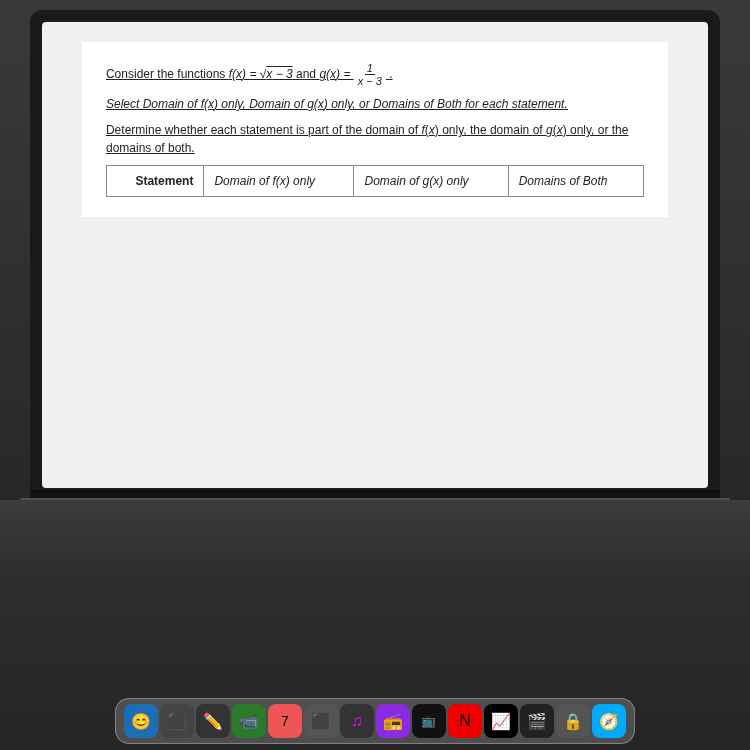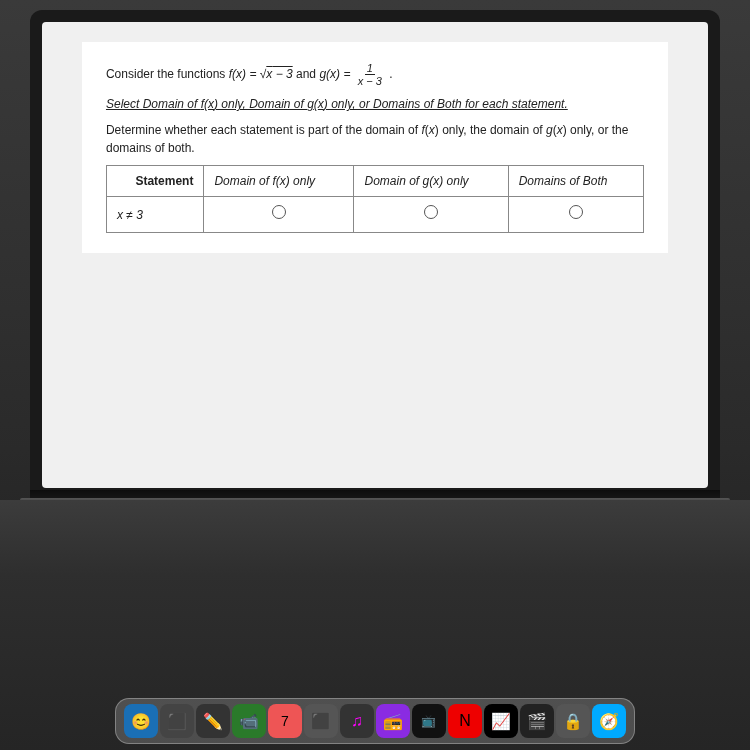--- a/index.html
+++ b/index.html
@@ -48,20 +48,21 @@
       margin: 20px auto;
       width: 88%;
       padding: 20px 24px;
       font-size: 12px;
       color: #222;
       line-height: 1.5;
     }
 
     .document p {
       margin-bottom: 8px;
+      text-decoration: underline;
     }
 
     .italic-underline {
       font-style: italic;
       text-decoration: underline;
     }
 
     
     .math {
       font-style: italic;
@@ -223,26 +224,20 @@
               <th>Domain of <i>f</i>(<i>x</i>) only</th>
               <th>Domain of <i>g</i>(<i>x</i>) only</th>
               <th>Domains of Both</th>
             </tr>
           </thead>
           <tbody>
 
 
 
 
-            <tr>
-              <td><i>x</i> ≠ 3</td>
-              <td><span class="radio-circle"></span></td>
-              <td><span class="radio-circle"></span></td>
-              <td><span class="radio-circle"></span></td>
-            </tr>
           </tbody>
         </table>
       </div>
     </div>
   </div>
 
   <div class="screen-shadow"></div>
 
   <div class="hinge"></div>
 

